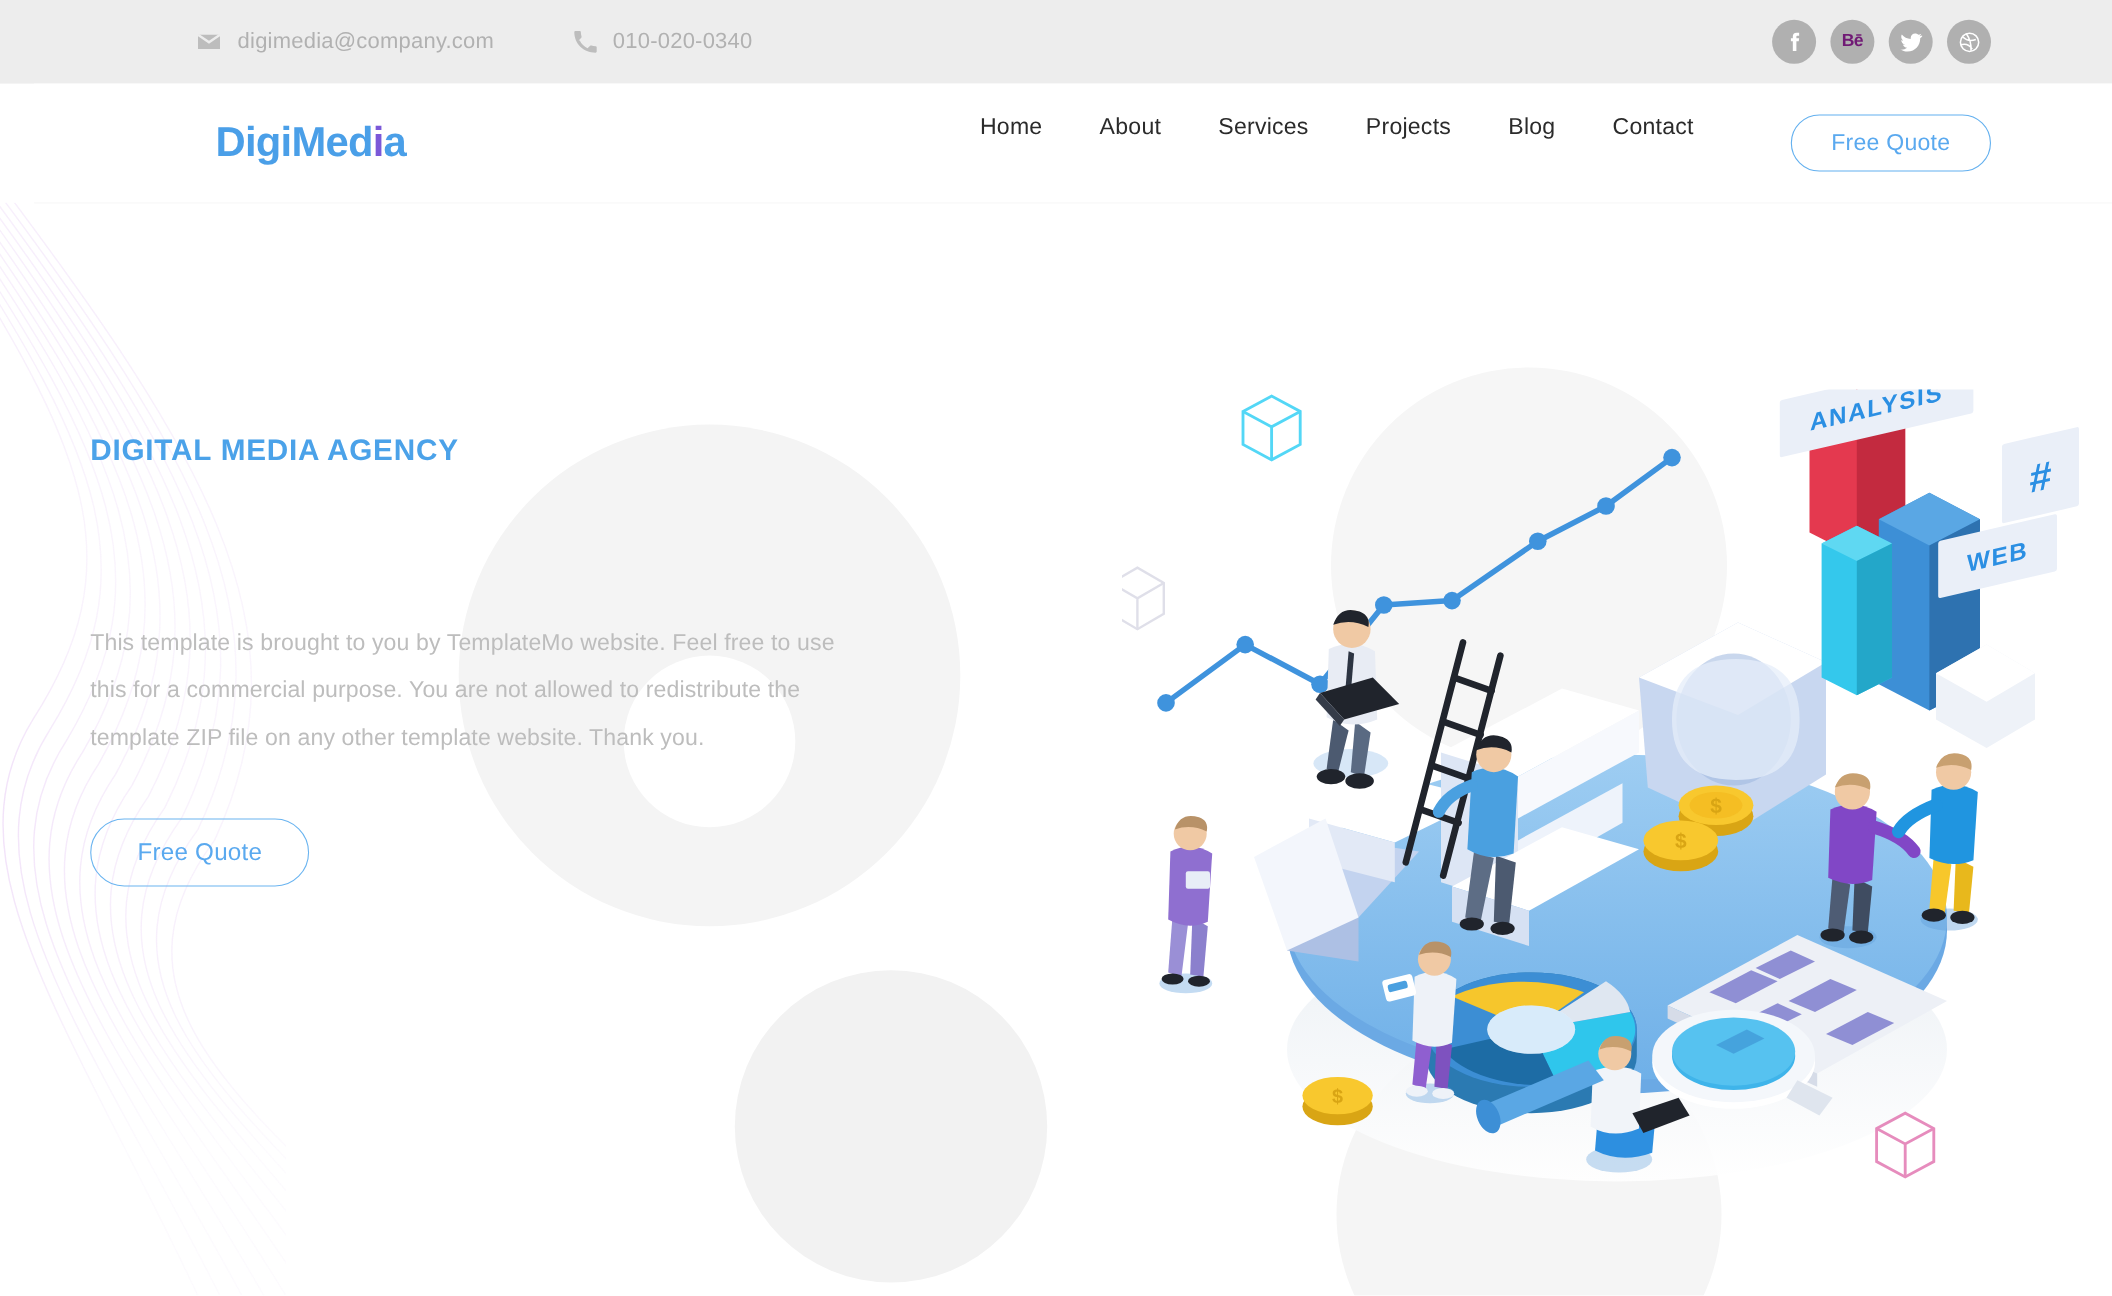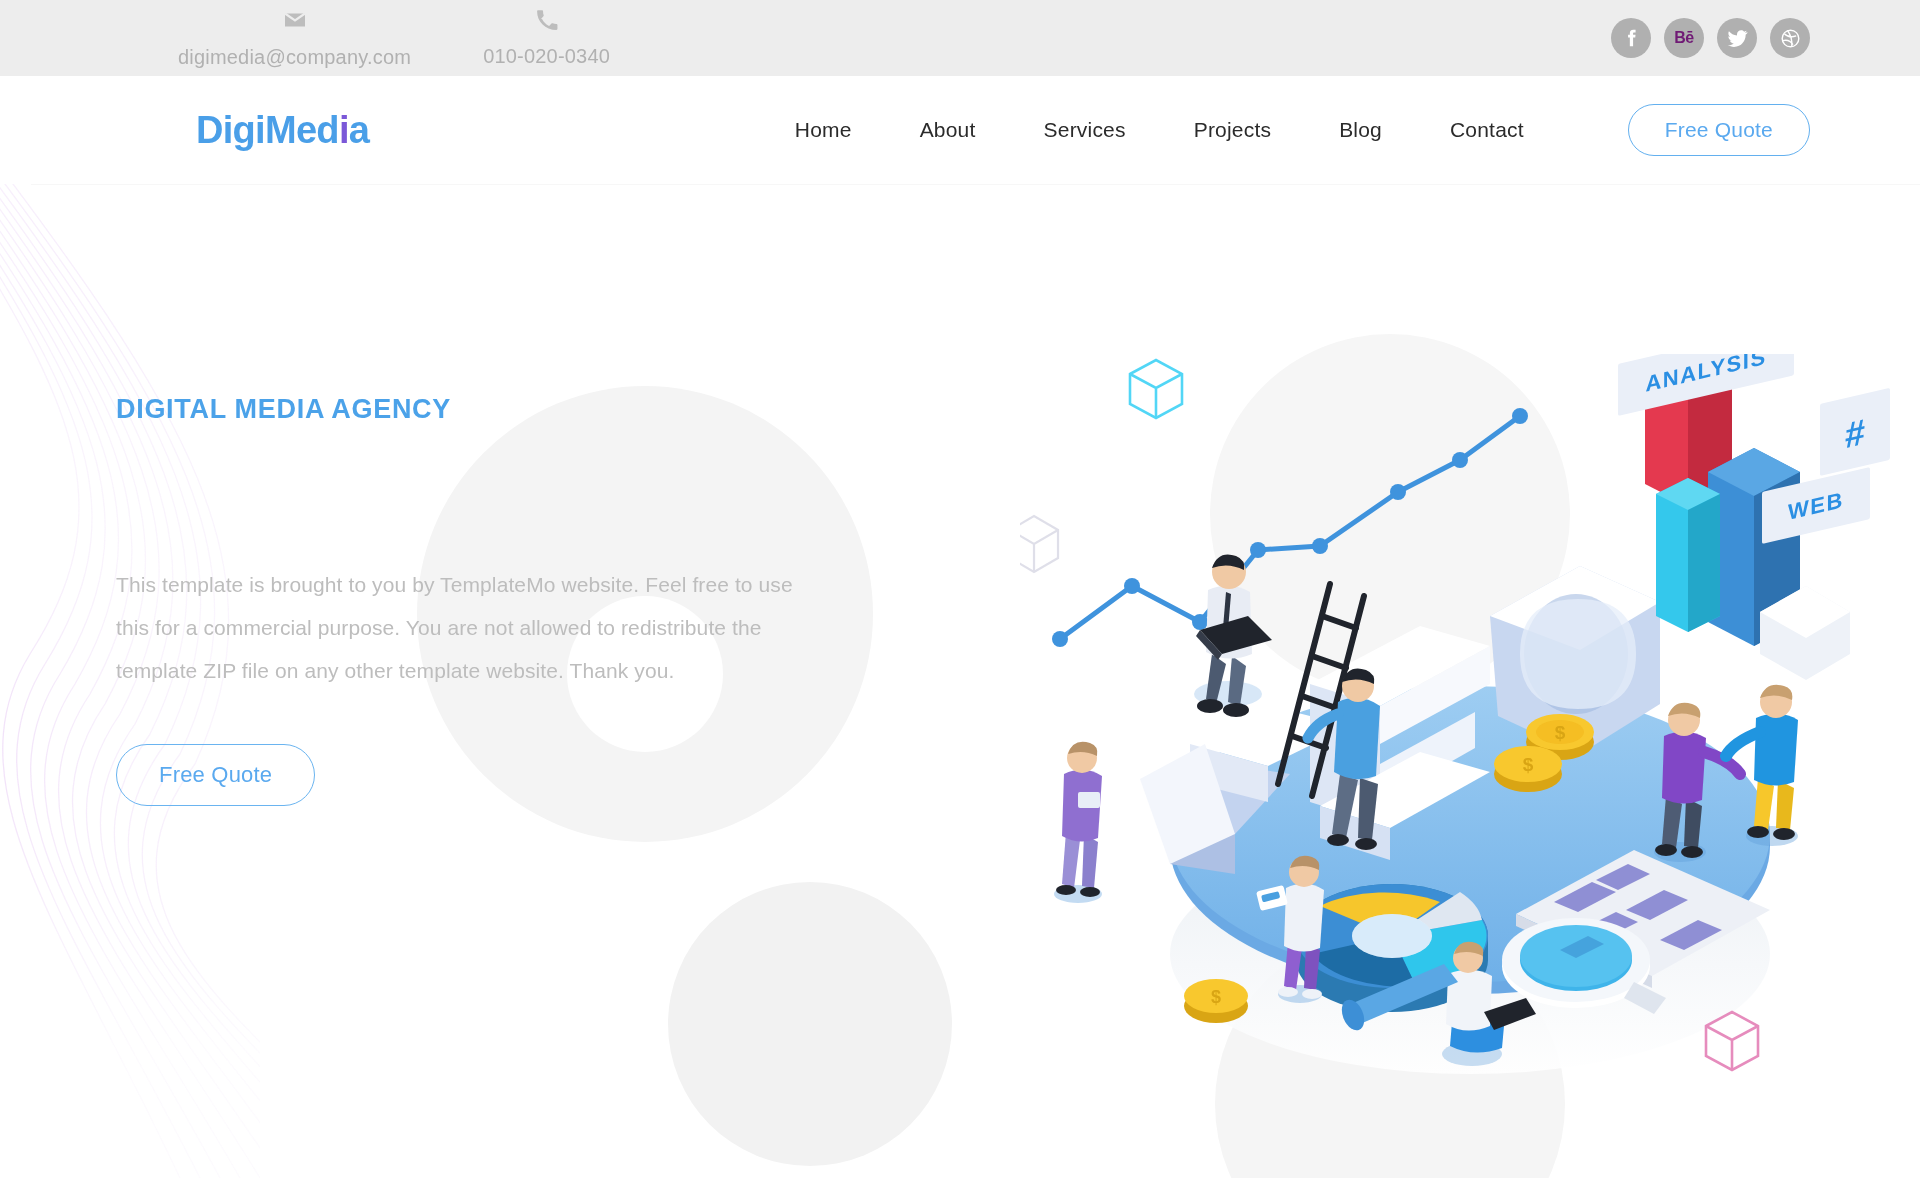--- a/index.html
+++ b/index.html
@@ -15,21 +15,21 @@
   .topbar {
     height:76px;
     background:#ededed;
     display:flex;
     align-items:center;
     padding:0 110px 0 178px;
     position:relative;
     z-index:40;
   }
   .tb-left { display:flex; align-items:center; gap:72px; }
-  .tb-item { display:flex; align-items:center; gap:14px;flex-direction:column; }
+  .tb-item { display:flex; align-items:center; gap:14px; }
   .tb-icon { color:#b9b9b9; display:flex; align-items:center; }
   .tb-text {
     font-size:20px;
     color:#b1b1b1;
     letter-spacing:0.2px;
     font-weight:400;
   }
   .tb-right { margin-left:auto; display:flex; align-items:center; gap:13px; }
   .social {
     width:40px; height:40px; border-radius:50%;
@@ -61,22 +61,21 @@
     font-weight:bold;
     color:#4a9fe8;
     letter-spacing:-0.7px;
     cursor:pointer;
     white-space:nowrap;
   }
   .logo .accent { color:#7b58d8; }
   .nav {
     margin-left:auto;
     display:flex;
-    align-items:center;
-    gap:16px;
+    gap:0;
   }
   .nav-item {
     font-size:21px;
     color:#2b2b2b;
     padding:0 26px;
     letter-spacing:0.2px;
     cursor:pointer;
     white-space:nowrap;
   }
   .quote-btn {
@@ -99,21 +98,21 @@
     height:994px;
     background:#ffffff;
     overflow:hidden;
   }
   .hero-deco { position:absolute; inset:0; pointer-events:none; }
   .hero-inner {
     position:relative;
     z-index:5;
     display:flex;
     height:100%;
-    padding-left:116px;
+    padding-left:82px;
   }
   .hero-text { width:760px; padding-top:210px; }
   .hero-sub {
     font-size:27px;
     font-weight:bold;
     color:#4ba2e9;
     letter-spacing:0.7px;
     margin-bottom:25px;
   }
   .hero-title {

